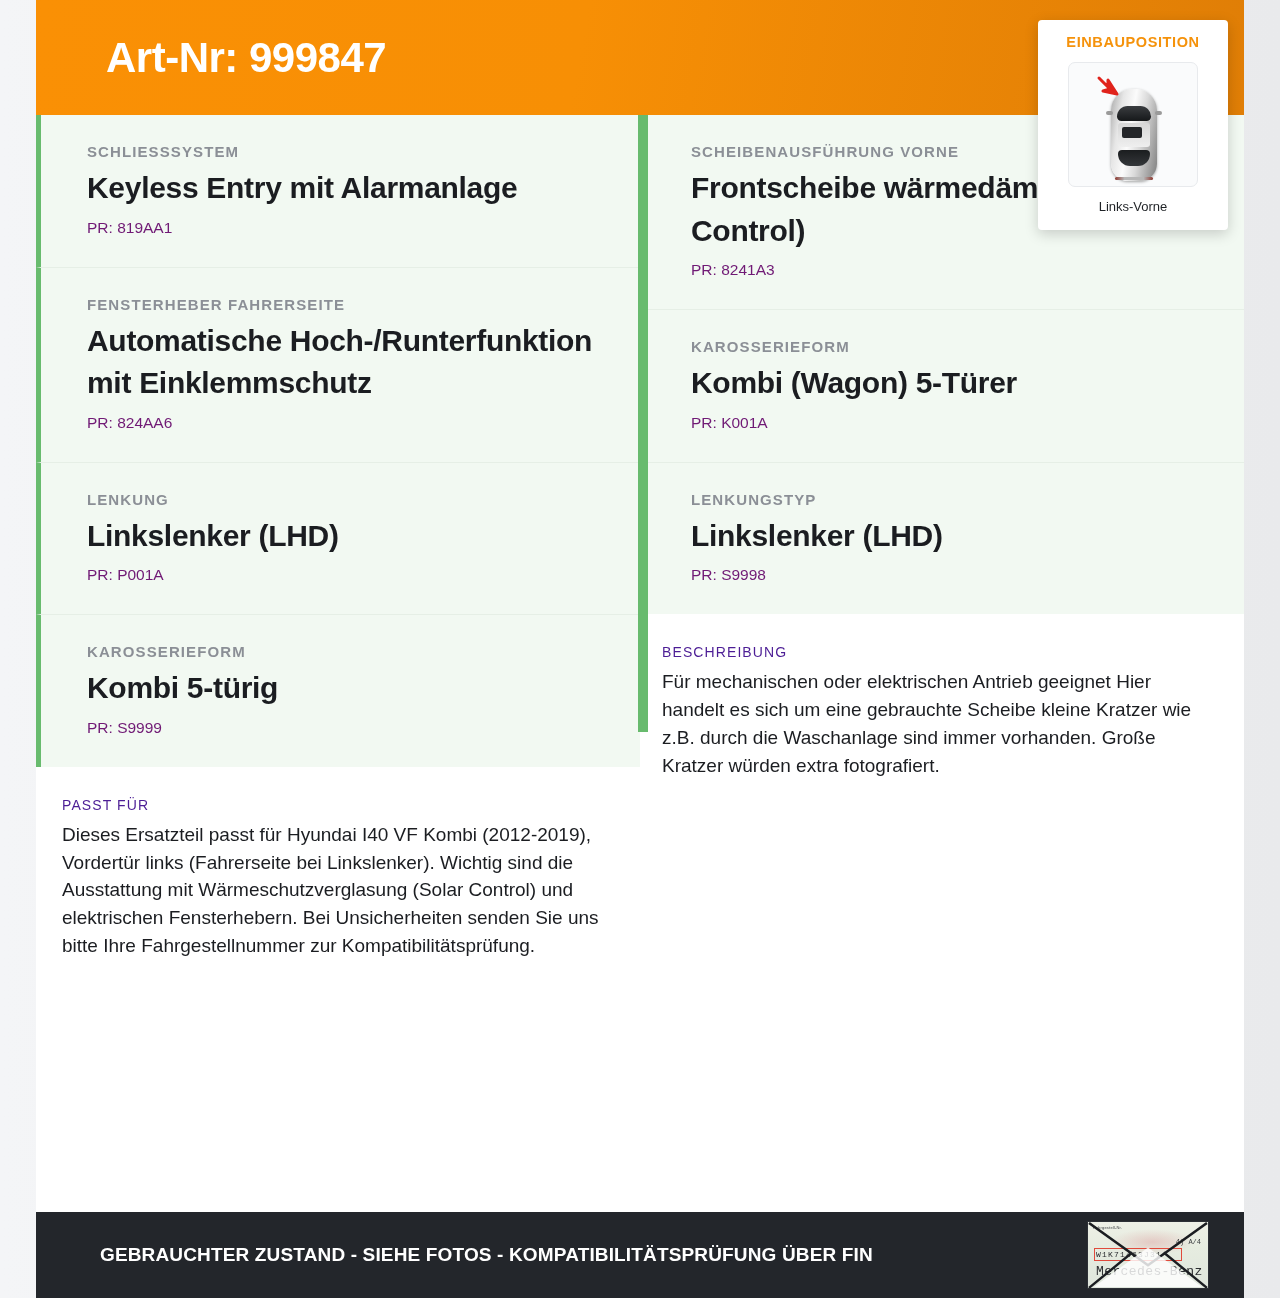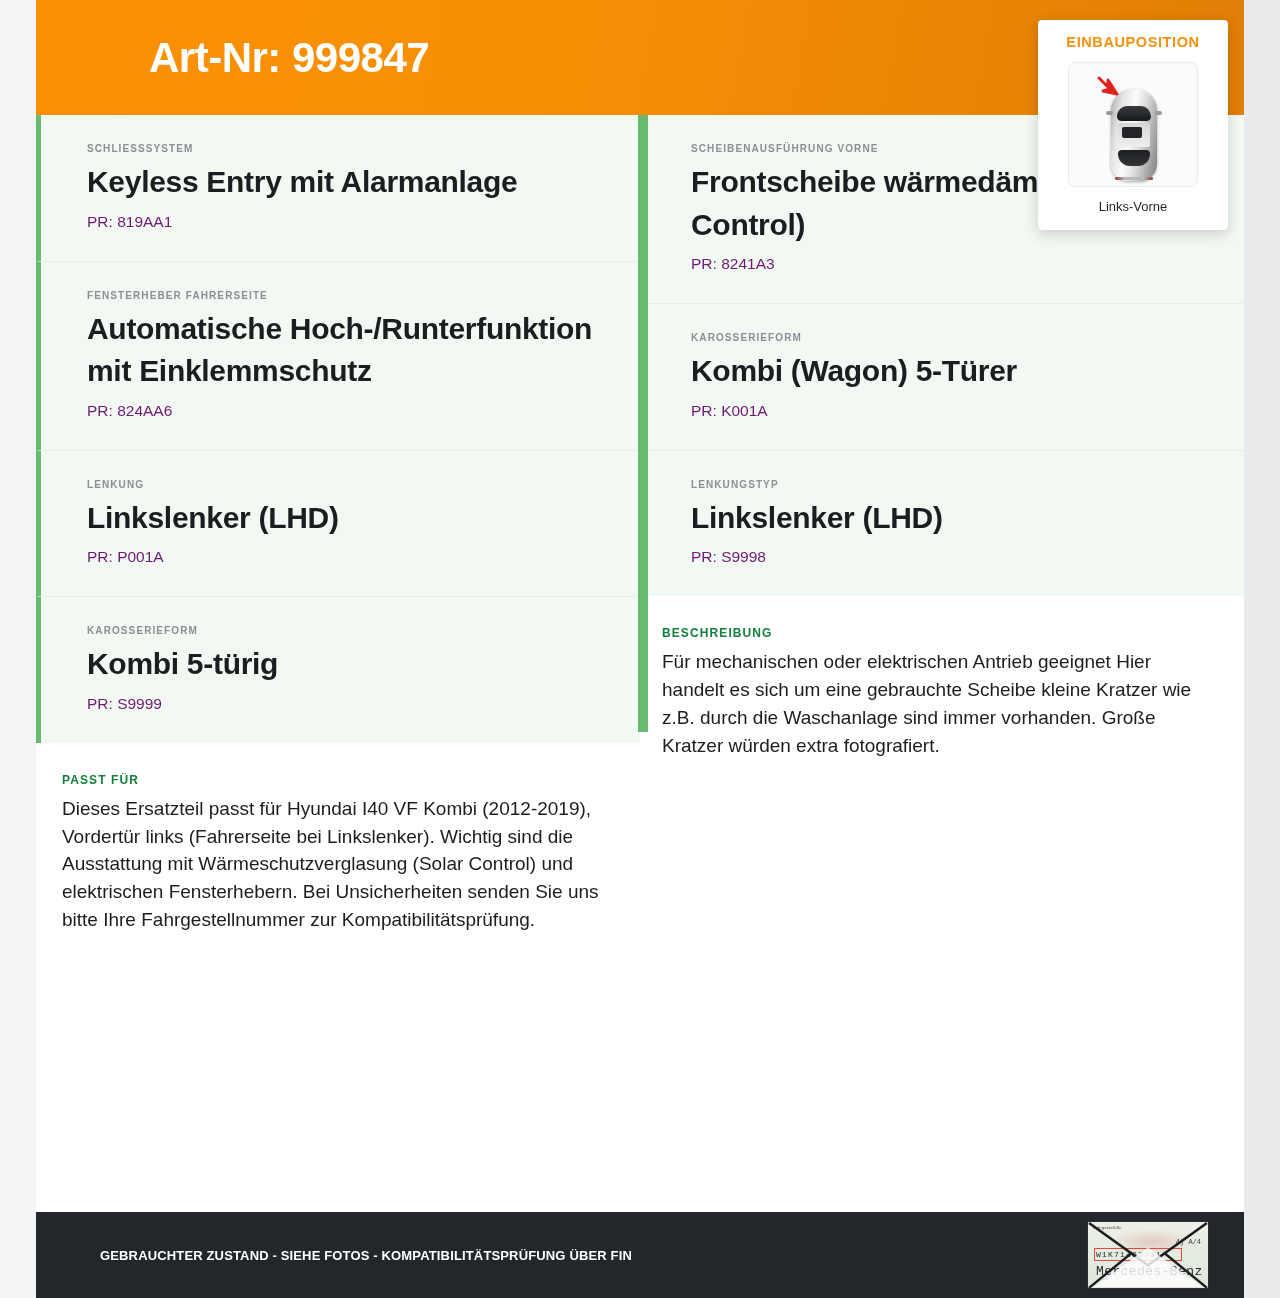--- a/index.html
+++ b/index.html
@@ -33,21 +33,20 @@
     overflow: hidden;
   }
 
   
   .header {
     position: relative;
     height: 115px;
     background: linear-gradient(100deg, #fa9005 0%, #f78f05 45%, #e07e06 100%);
     display: flex;
     align-items: center;
-    padding-left: 43px;
   }
   .header-title {
     margin-left: 70px;
     color: #ffffff;
     font-size: 42px;
     font-weight: bold;
     letter-spacing: -0.5px;
   }
 
   
@@ -180,21 +179,21 @@
     position: relative;
     background: #f2f9f2;
     border-left: 5px solid #68bb6e;
     border-bottom: 1px solid #e6efe6;
     padding: 28px 30px 30px 46px;
   }
   .spec.last { border-bottom: none; }
 
   .spec-label {
     color: #8b8f96;
-    font-size: 10px;
+    font-size: 15px;
     font-weight: bold;
     letter-spacing: 1.1px;
     text-transform: uppercase;
     margin-bottom: 7px;
   }
   .spec-value {
     color: #1b1d21;
     font-size: 30px;
     font-weight: bold;
     line-height: 1.42;
@@ -206,23 +205,23 @@
     color: #701a75;
     font-size: 15.5px;
   }
 
   
   .textblock {
     background: #ffffff;
     padding: 30px 34px 26px 26px;
   }
   .textblock-label {
-    color: #15803d;
-    font-size: 12px;
-    font-weight: bold;
+    color: #4c1d95;
+    font-size: 14px;
+    font-weight: normal;
     letter-spacing: 1.1px;
     text-transform: uppercase;
     margin-bottom: 8px;
   }
   .textblock-body {
     color: #1b1d21;
     font-size: 19px;
     line-height: 1.46;
   }
 
@@ -236,21 +235,21 @@
     bottom: 0;
     width: 1208px;
     height: 86px;
     background: #23262b;
     display: flex;
     align-items: center;
   }
   .footer-text {
     margin-left: 64px;
     color: #ffffff;
-    font-size: 13px;
+    font-size: 19px;
     font-weight: bold;
     letter-spacing: 0.15px;
   }
   .footer-thumb {
     position: absolute;
     right: 35px;
     top: 9px;
     width: 122px;
     height: 68px;
     background: #ffffff;

